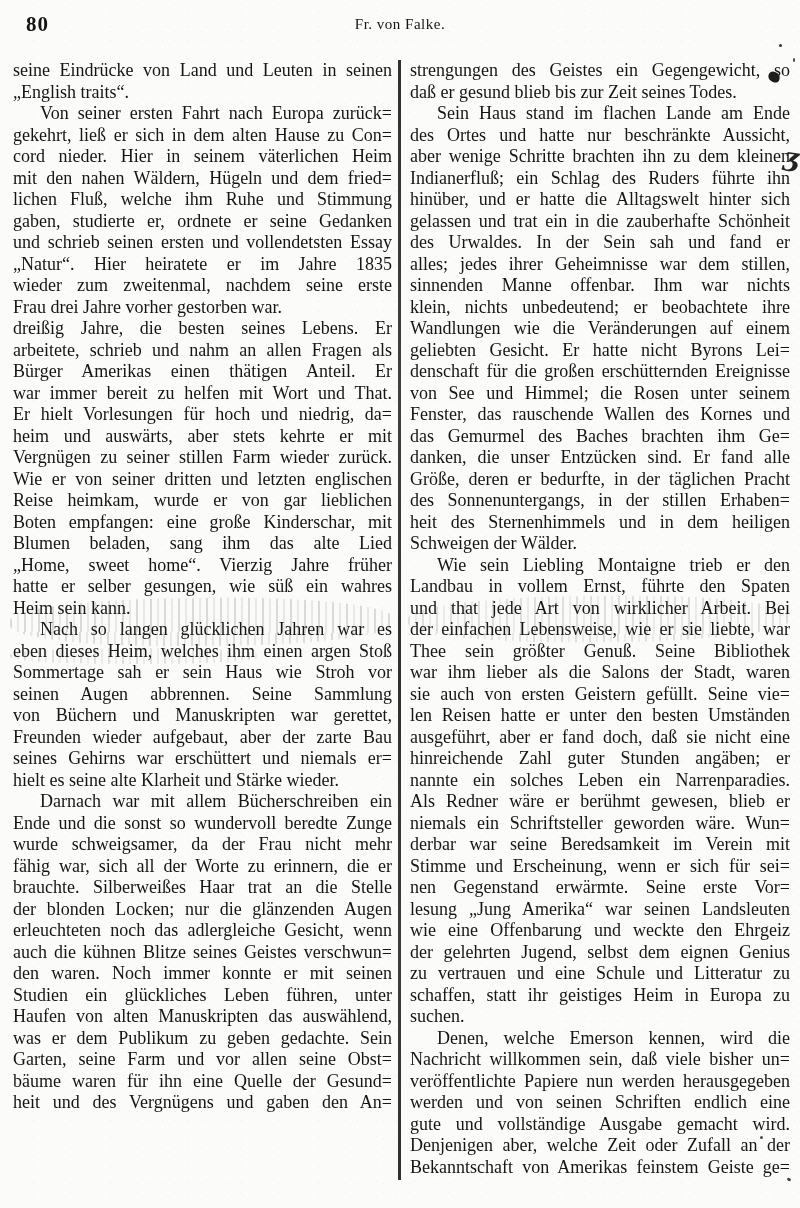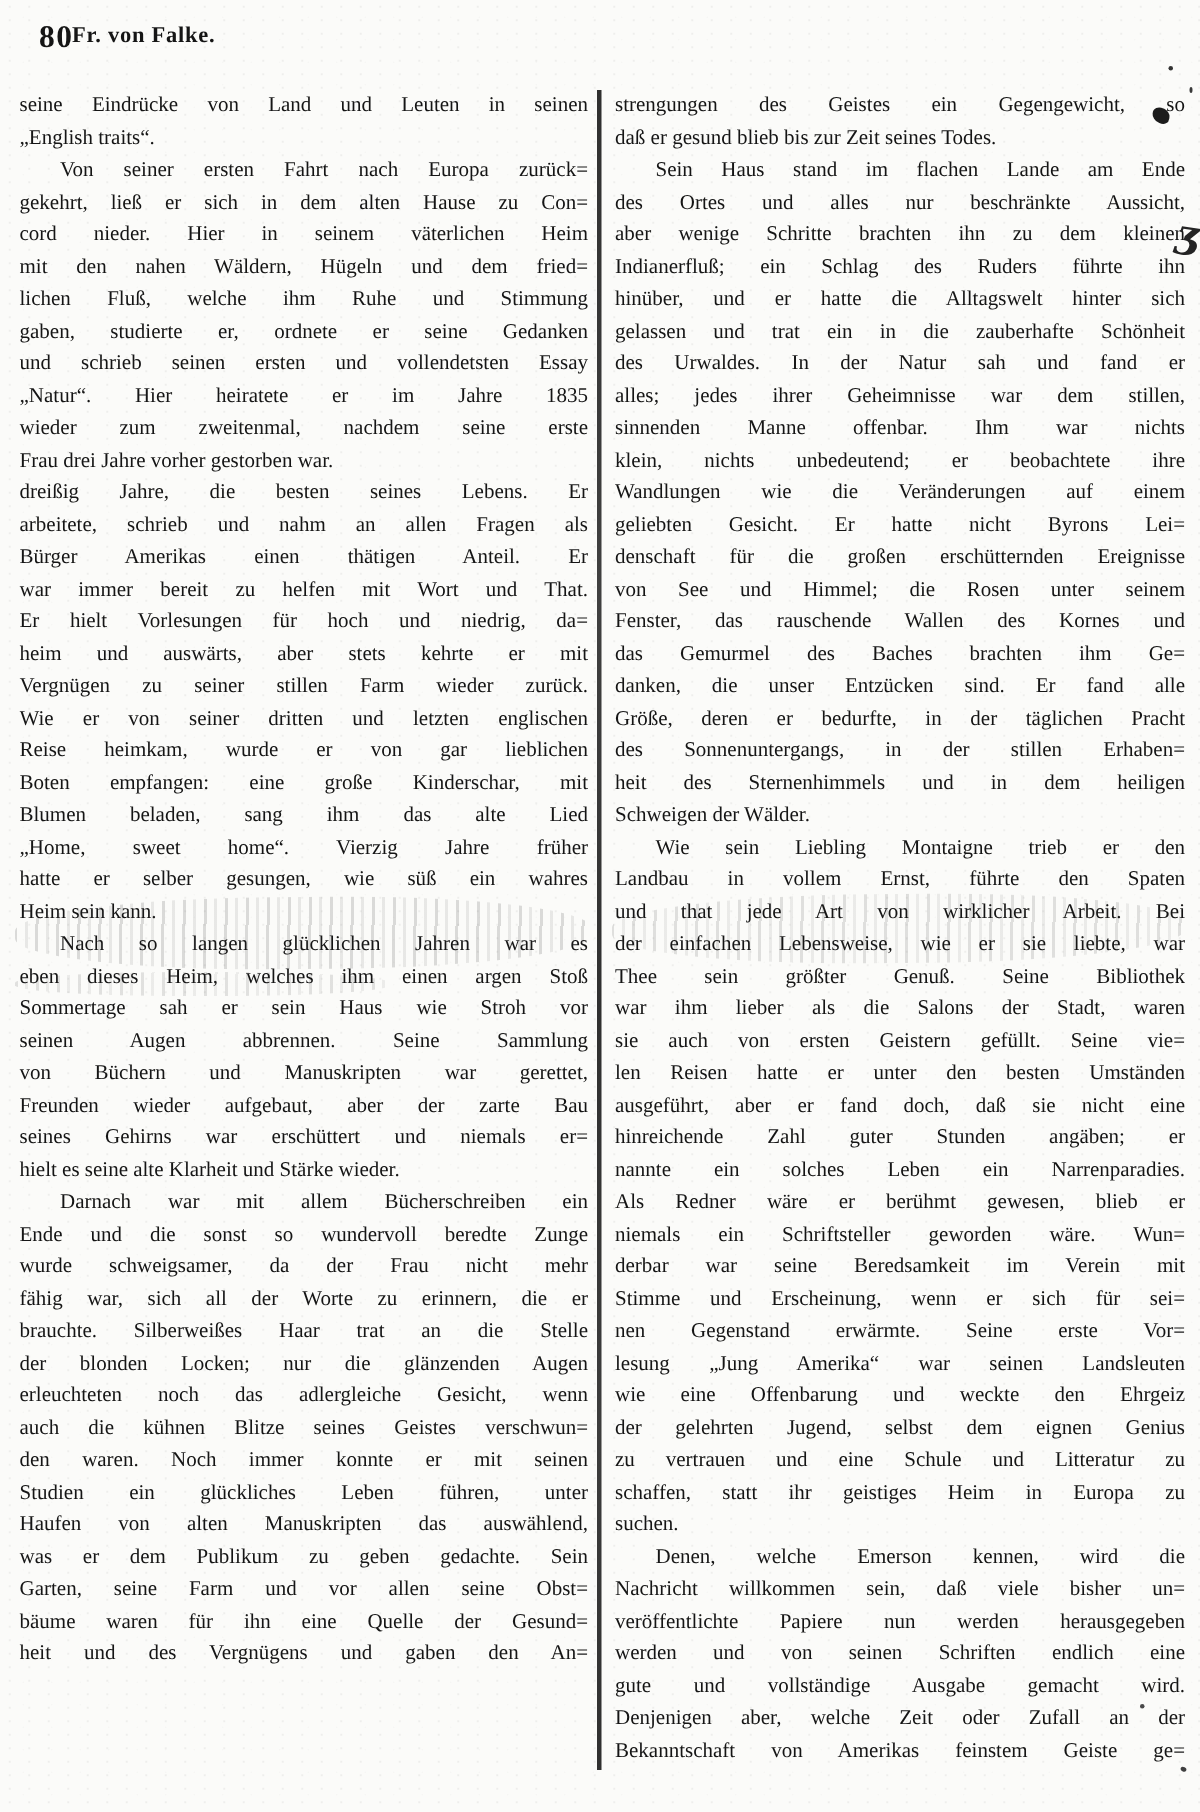--- a/index.html
+++ b/index.html
@@ -22,26 +22,26 @@
     font-family:"Liberation Serif","DejaVu Serif",serif;
     color:var(--ink);
   }
   
   .pagenum{
     position:absolute;left:26px;top:12px;
     font-size:21px;font-weight:bold;letter-spacing:1px;
   }
   .running{
     position:absolute;left:0;right:0;top:16px;
-    font-size:15px;font-weight:bold;letter-spacing:0.5px;margin-left:48px;
+    text-align:center;font-size:15px;font-weight:normal;letter-spacing:0.5px;
   }
   
   .col{
     position:absolute;top:60px;
-    font-size:14px;
+    font-size:18px;
   }
   .col-left{left:13px;width:379px;}
   .col-right{left:410px;width:380px;}
   .divider{
     position:absolute;left:398px;top:60px;width:3px;height:1120px;
     background:linear-gradient(to bottom,
       var(--divider) 0%, #303030 30%, var(--divider) 55%, #2c2c2c 80%, var(--divider) 100%);
     opacity:0.92;
   }
   .para{margin:0;padding:0;}
@@ -150,26 +150,26 @@
       </div>
     </div>
   <div class="divider"></div>
   <div class="col col-right">
       <div class="para">
         <div class="line">strengungen des Geistes ein Gegengewicht, so</div>
         <div class="line end">daß er gesund blieb bis zur Zeit seines Todes.</div>
       </div>
       <div class="para">
         <div class="line indent">Sein Haus stand im flachen Lande am Ende</div>
-        <div class="line">des Ortes und alles nur beschränkte Aussicht,</div>
+        <div class="line">des Ortes und hatte nur beschränkte Aussicht,</div>
         <div class="line">aber wenige Schritte brachten ihn zu dem kleinen</div>
         <div class="line">Indianerfluß; ein Schlag des Ruders führte ihn</div>
         <div class="line">hinüber, und er hatte die Alltagswelt hinter sich</div>
         <div class="line">gelassen und trat ein in die zauberhafte Schönheit</div>
-        <div class="line">des Urwaldes. In der Natur sah und fand er</div>
+        <div class="line">des Urwaldes. In der Sein sah und fand er</div>
         <div class="line">alles; jedes ihrer Geheimnisse war dem stillen,</div>
         <div class="line">sinnenden Manne offenbar. Ihm war nichts</div>
         <div class="line">klein, nichts unbedeutend; er beobachtete ihre</div>
         <div class="line">Wandlungen wie die Veränderungen auf einem</div>
         <div class="line">geliebten Gesicht. Er hatte nicht Byrons Lei=</div>
         <div class="line">denschaft für die großen erschütternden Ereignisse</div>
         <div class="line">von See und Himmel; die Rosen unter seinem</div>
         <div class="line">Fenster, das rauschende Wallen des Kornes und</div>
         <div class="line">das Gemurmel des Baches brachten ihm Ge=</div>
         <div class="line">danken, die unser Entzücken sind. Er fand alle</div>

